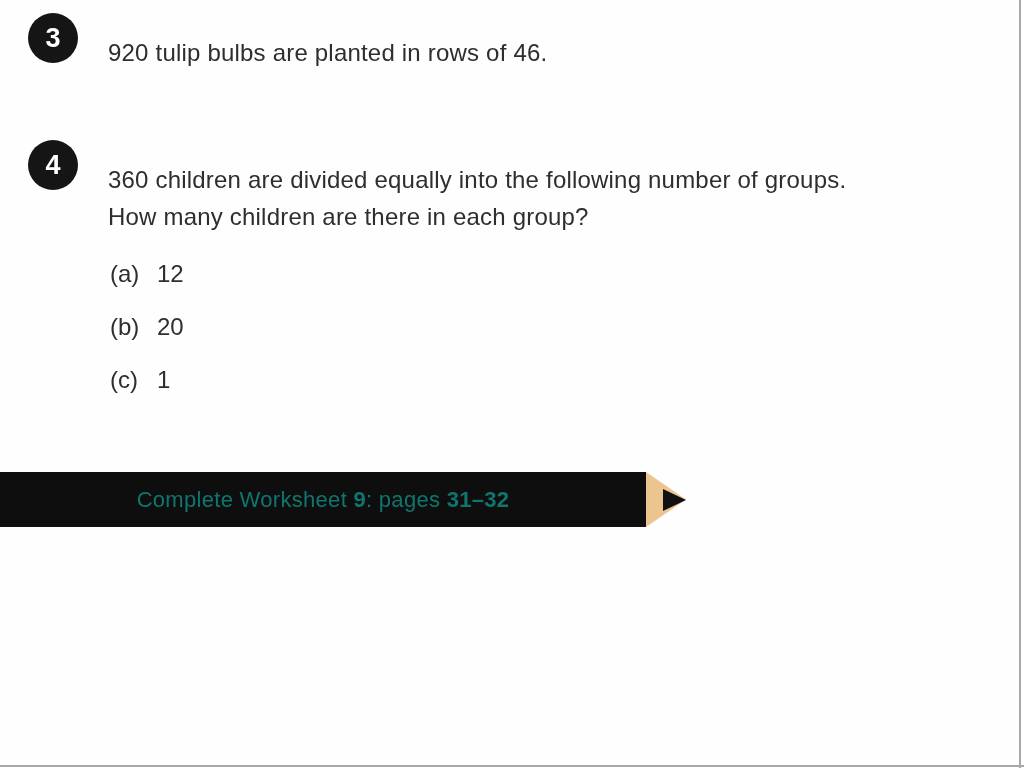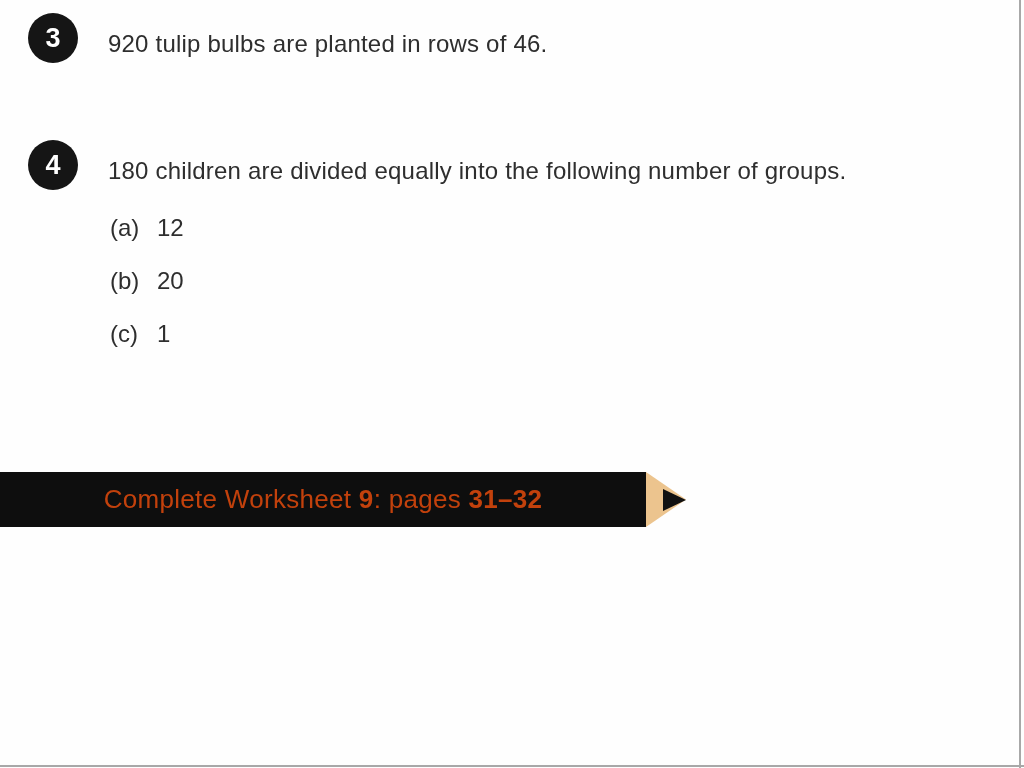--- a/index.html
+++ b/index.html
@@ -29,21 +29,21 @@
     border-radius: 50%;
     background: #151515;
     color: #ffffff;
     font-size: 27px;
     font-weight: bold;
     display: flex;
     align-items: center;
     justify-content: center;
     flex-shrink: 0;
   }
-  .q-body { margin-left: 30px; margin-top: 12px; }
+  .q-body { margin-left: 30px; margin-top: 21px; }
   .q-line {
     font-size: 24px;
     line-height: 37px;
     color: #2e2e2e;
     letter-spacing: 0.2px;
     white-space: nowrap;
   }
 
   
   .options { margin-top: 27px; margin-left: 2px; }
@@ -62,22 +62,22 @@
   .banner {
     position: absolute;
     left: 0; top: 472px;
     width: 646px; height: 55px;
     background: #0e0e0e;
     display: flex;
     align-items: center;
     justify-content: center;
   }
   .banner-text {
-    color: #c2410c;
-    font-size: 26px;
+    color: #0f766e;
+    font-size: 22px;
     letter-spacing: 0.3px;
     white-space: nowrap;
   }
   .banner-text b { font-weight: bold; }
 
   .pencil-wood {
     position: absolute;
     left: 646px; top: 472px;
     width: 40px; height: 55px;
     background: #ecc48e;
@@ -113,21 +113,22 @@
   <section class="question q3">
     <div class="q-circle">3</div>
     <div class="q-body">
       <div class="q-line">920 tulip bulbs are planted in rows of 46.</div>
     </div>
   </section>
 
   <section class="question q4">
     <div class="q-circle">4</div>
     <div class="q-body">
-      <div class="q-line">180 children are divided equally into the following number of groups.</div>
+      <div class="q-line">360 children are divided equally into the following number of groups.</div>
+      <div class="q-line">How many children are there in each group?</div>
 
       <div class="options">
         <div class="option">
           <span class="opt-label">(a)</span>
           <span class="opt-value">12</span>
         </div>
         <div class="option">
           <span class="opt-label">(b)</span>
           <span class="opt-value">20</span>
         </div>

